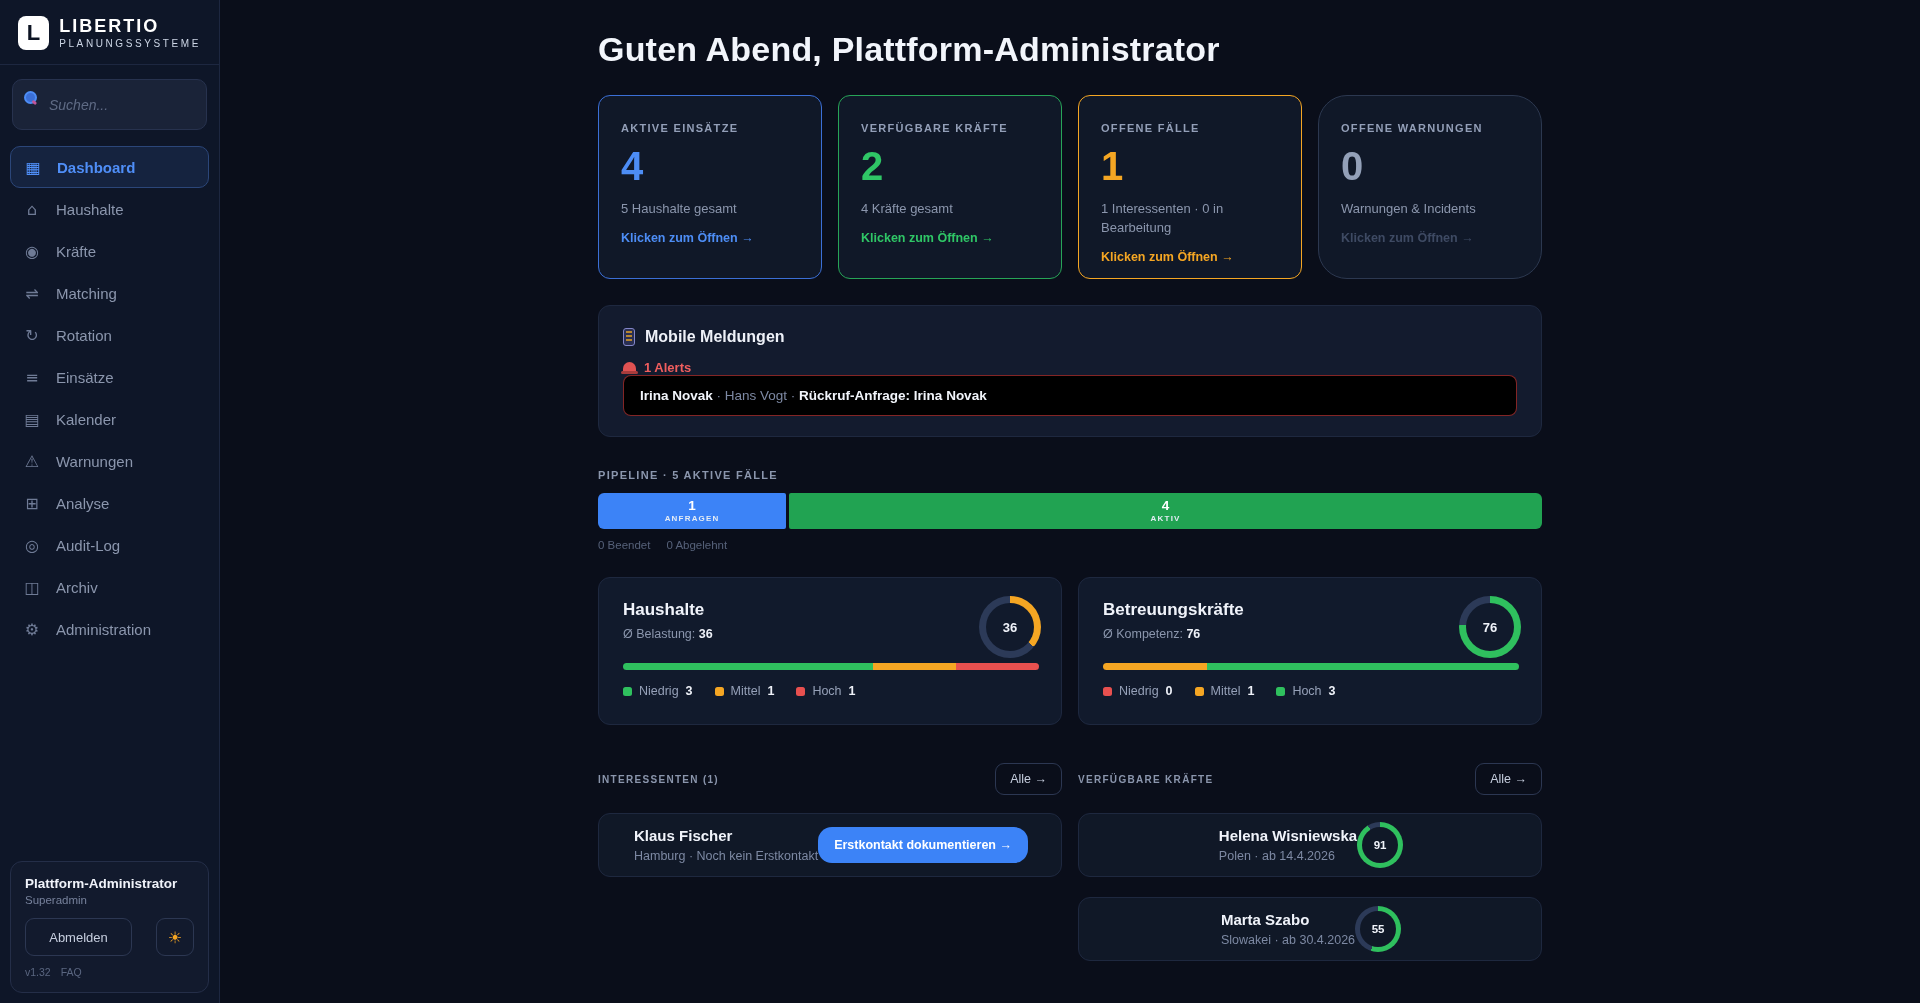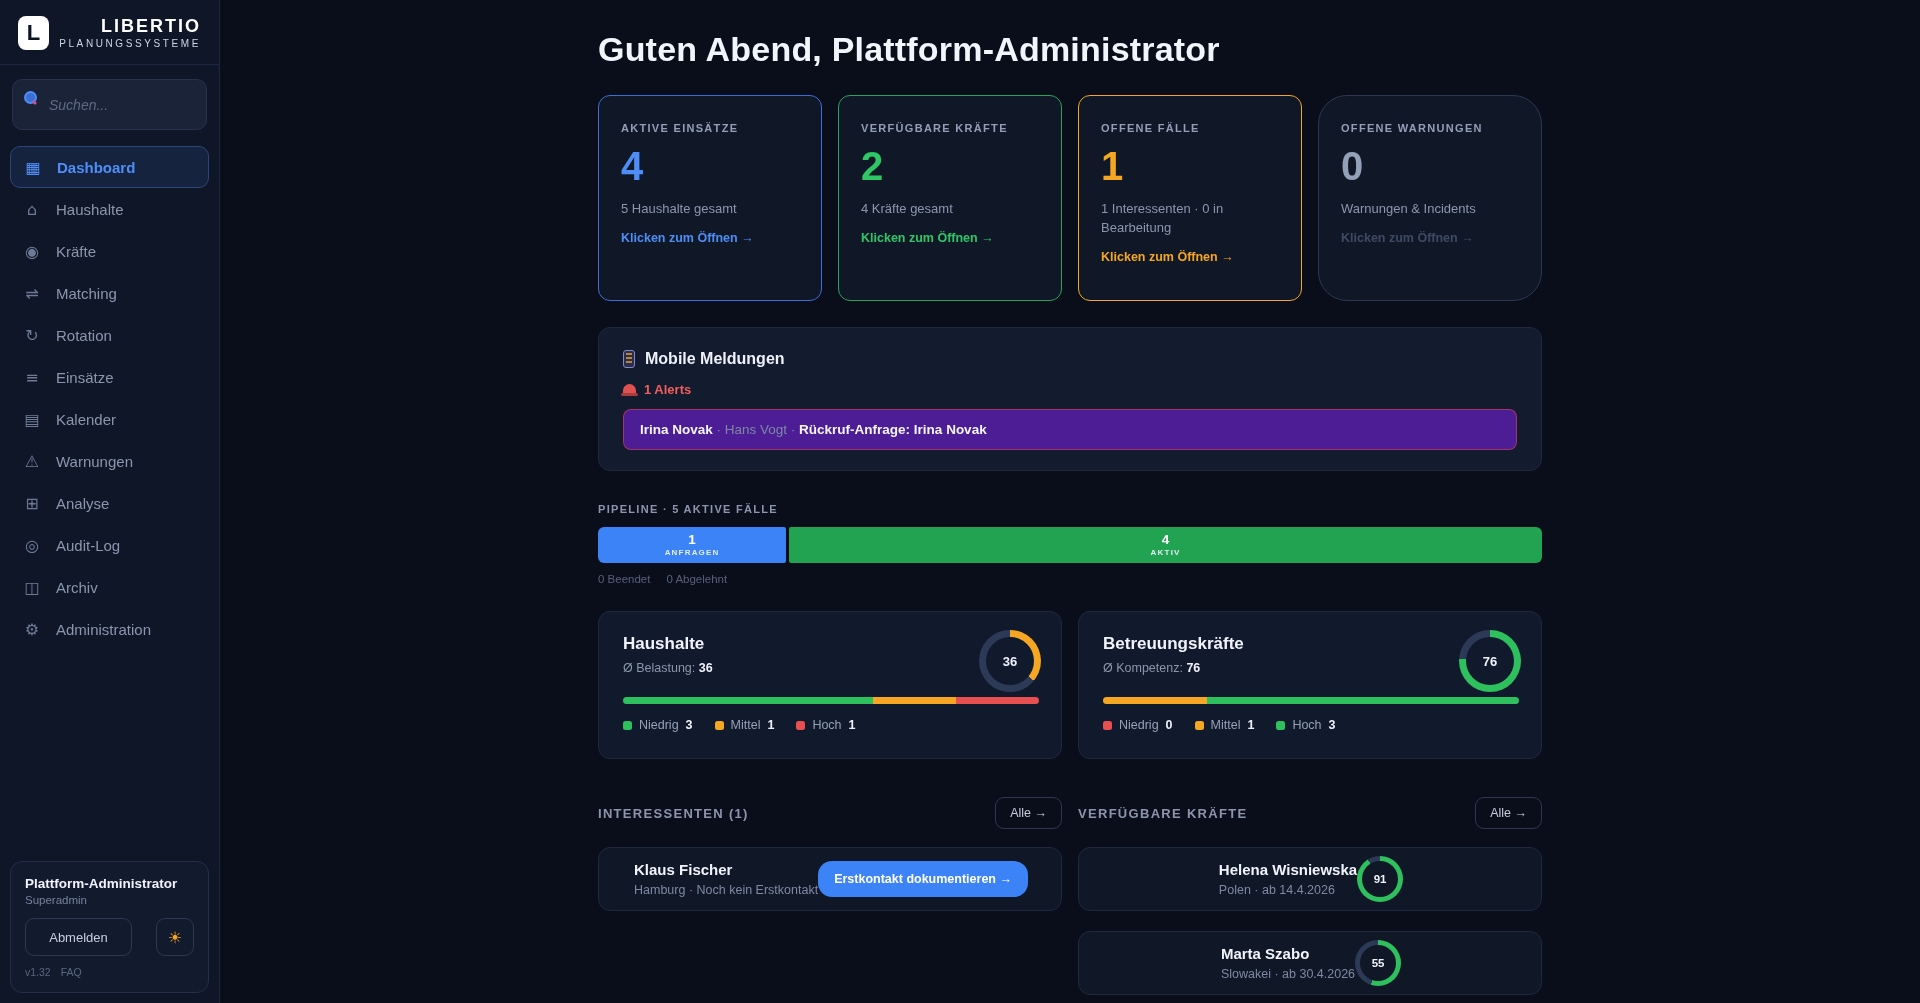--- a/index.html
+++ b/index.html
@@ -14,21 +14,21 @@
   
   .sidebar {
     width:220px; height:100%; flex:0 0 220px;
     background:#0e1628;
     border-right:1px solid #1d2740;
     display:flex; flex-direction:column;
   }
   .logo-row { display:flex; align-items:center; gap:10px; padding:16px 18px 14px 18px; border-bottom:1px solid #1d2740; }
   .logo-box { width:34px; height:34px; background:#ffffff; border-radius:8px; display:flex; align-items:center; justify-content:center; }
   .logo-box span { color:#0c1322; font-size:22px; font-weight:bold; }
-  .logo-title { font-size:18px; font-weight:bold; letter-spacing:2px; color:#ffffff; line-height:1.05;text-align:right; }
+  .logo-title { font-size:18px; font-weight:bold; letter-spacing:2px; color:#ffffff; line-height:1.05; }
   .logo-sub { font-size:10px; letter-spacing:2.6px; color:#cdd6e6; margin-top:2px; }
 
   .search-wrap { padding:14px 12px 4px 12px; }
   .search-box { position:relative; }
   .search-box input {
     width:100%; height:51px; background:#1a2338; border:1px solid #27324e; border-radius:10px;
     padding:0 12px 0 36px; color:#aab4cb; font-size:14px; font-style:italic; outline:none;
     font-family:"Liberation Sans", sans-serif;
   }
   .search-box input::placeholder { color:#5f6b85; font-style:italic; }
@@ -65,42 +65,42 @@
   
   main { flex:1; height:100%; overflow:hidden; }
   .content { width:944px; margin:0 auto; padding-top:30px; }
 
   .greeting { font-size:34px; font-weight:bold; color:#f2f5fb; letter-spacing:0.2px; }
   .subtitle { font-size:14px; color:#7d89a3; margin-top:8px; }
 
   
   .stat-grid { display:flex; gap:16px; margin-top:26px; }
   .stat-card {
-    width:224px; height:206px; background:#101828; border:1.5px solid #2c3850; border-radius:12px;
+    width:224px; height:184px; background:#101828; border:1.5px solid #2c3850; border-radius:12px;
     padding:26px 22px 0 22px; cursor:pointer;
   }
   .stat-label { font-size:11px; font-weight:bold; letter-spacing:1.3px; color:#939fb8; }
   .stat-value { font-size:40px; font-weight:bold; margin-top:12px; line-height:1; }
   .stat-sub { font-size:13px; color:#8b96ad; margin-top:14px; line-height:1.45; }
   .stat-link { font-size:12.5px; font-weight:bold; margin-top:12px; cursor:pointer; }
 
   
   .mobile-panel {
     margin-top:26px; background:#131b2e; border:1px solid #1e283f; border-radius:12px;
     padding:22px 24px 20px 24px;
   }
   .mp-title-row { display:flex; align-items:center; gap:10px; font-size:16px; font-weight:bold; color:#eef1f8; }
   .phone-icon { width:12px; height:18px; background:#2a2f52; border:1.5px solid #8487c9; border-radius:3px; position:relative; }
   .phone-icon::before { content:""; position:absolute; inset:2px 2px 4px 2px; background:repeating-linear-gradient(0deg,#b7862f 0 2px,#2a2f52 2px 4px); }
   .mp-alerts-row { display:flex; align-items:center; gap:8px; margin-top:14px; font-size:13px; font-weight:bold; color:#f05e5e; }
   .siren-icon { width:13px; height:11px; background:#e05252; border-radius:7px 7px 2px 2px; position:relative; }
   .siren-icon::after { content:""; position:absolute; left:-2px; right:-2px; bottom:-1px; height:3px; background:#a93c3c; border-radius:2px; }
   .alert-item {
-    margin-top:12px; border:1px solid rgba(239,68,68,0.55); border-radius:8px;
-    padding:12px 16px; font-size:13.5px; background:#4c1d95; cursor:pointer;
+    margin-top:0; border:1px solid rgba(239,68,68,0.55); border-radius:8px;
+    padding:12px 16px; font-size:13.5px; background:#000000; cursor:pointer;
   }
   .alert-item b { color:#f2f5fb; }
   .alert-item .mid { color:#7d89a3; font-weight:normal; }
 
   
   .pipe-title { margin-top:32px; font-size:11px; font-weight:bold; letter-spacing:1.3px; color:#8b96ad; }
   .pipe-bar { display:flex; gap:3px; margin-top:12px; height:36px; }
   .pipe-seg { display:flex; flex-direction:column; align-items:center; justify-content:center; cursor:pointer; }
   .pipe-seg:first-child { border-radius:6px 2px 2px 6px; }
   .pipe-seg:last-child { border-radius:2px 6px 6px 2px; }
@@ -127,21 +127,21 @@
   .dist-bar div { height:100%; }
   .legend { display:flex; gap:22px; margin-top:14px; font-size:12.5px; color:#96a1b8; align-items:center; }
   .legend .li { display:flex; align-items:center; gap:7px; }
   .legend .dot { width:9px; height:9px; border-radius:2.5px; display:inline-block; }
   .legend b { color:#eef1f8; }
 
   
   .lists-grid { display:flex; gap:16px; margin-top:38px; }
   .lists-col { width:464px; }
   .list-head { display:flex; align-items:center; justify-content:space-between; }
-  .list-head h3 { font-size:13px; font-weight:bold; letter-spacing:1.3px; color:#8b96ad; }
+  .list-head h3 { font-size:10px; font-weight:bold; letter-spacing:1.3px; color:#8b96ad; }
   .all-btn {
     background:transparent; border:1px solid #2c3752; border-radius:9px; color:#c6cede;
     font-size:12.5px; padding:8px 14px; cursor:pointer; font-family:"Liberation Sans", sans-serif;
   }
   .list-card {
     margin-top:18px; height:64px; background:#101827; border:1px solid #1e283f; border-radius:12px;
     padding:0 18px 0 20px; display:flex; align-items:center; justify-content:center; cursor:pointer;
   }
   .li-name { font-size:15px; font-weight:bold; color:#f0f3fa; }
   .li-sub { font-size:12.5px; color:#7d89a3; margin-top:5px; }

